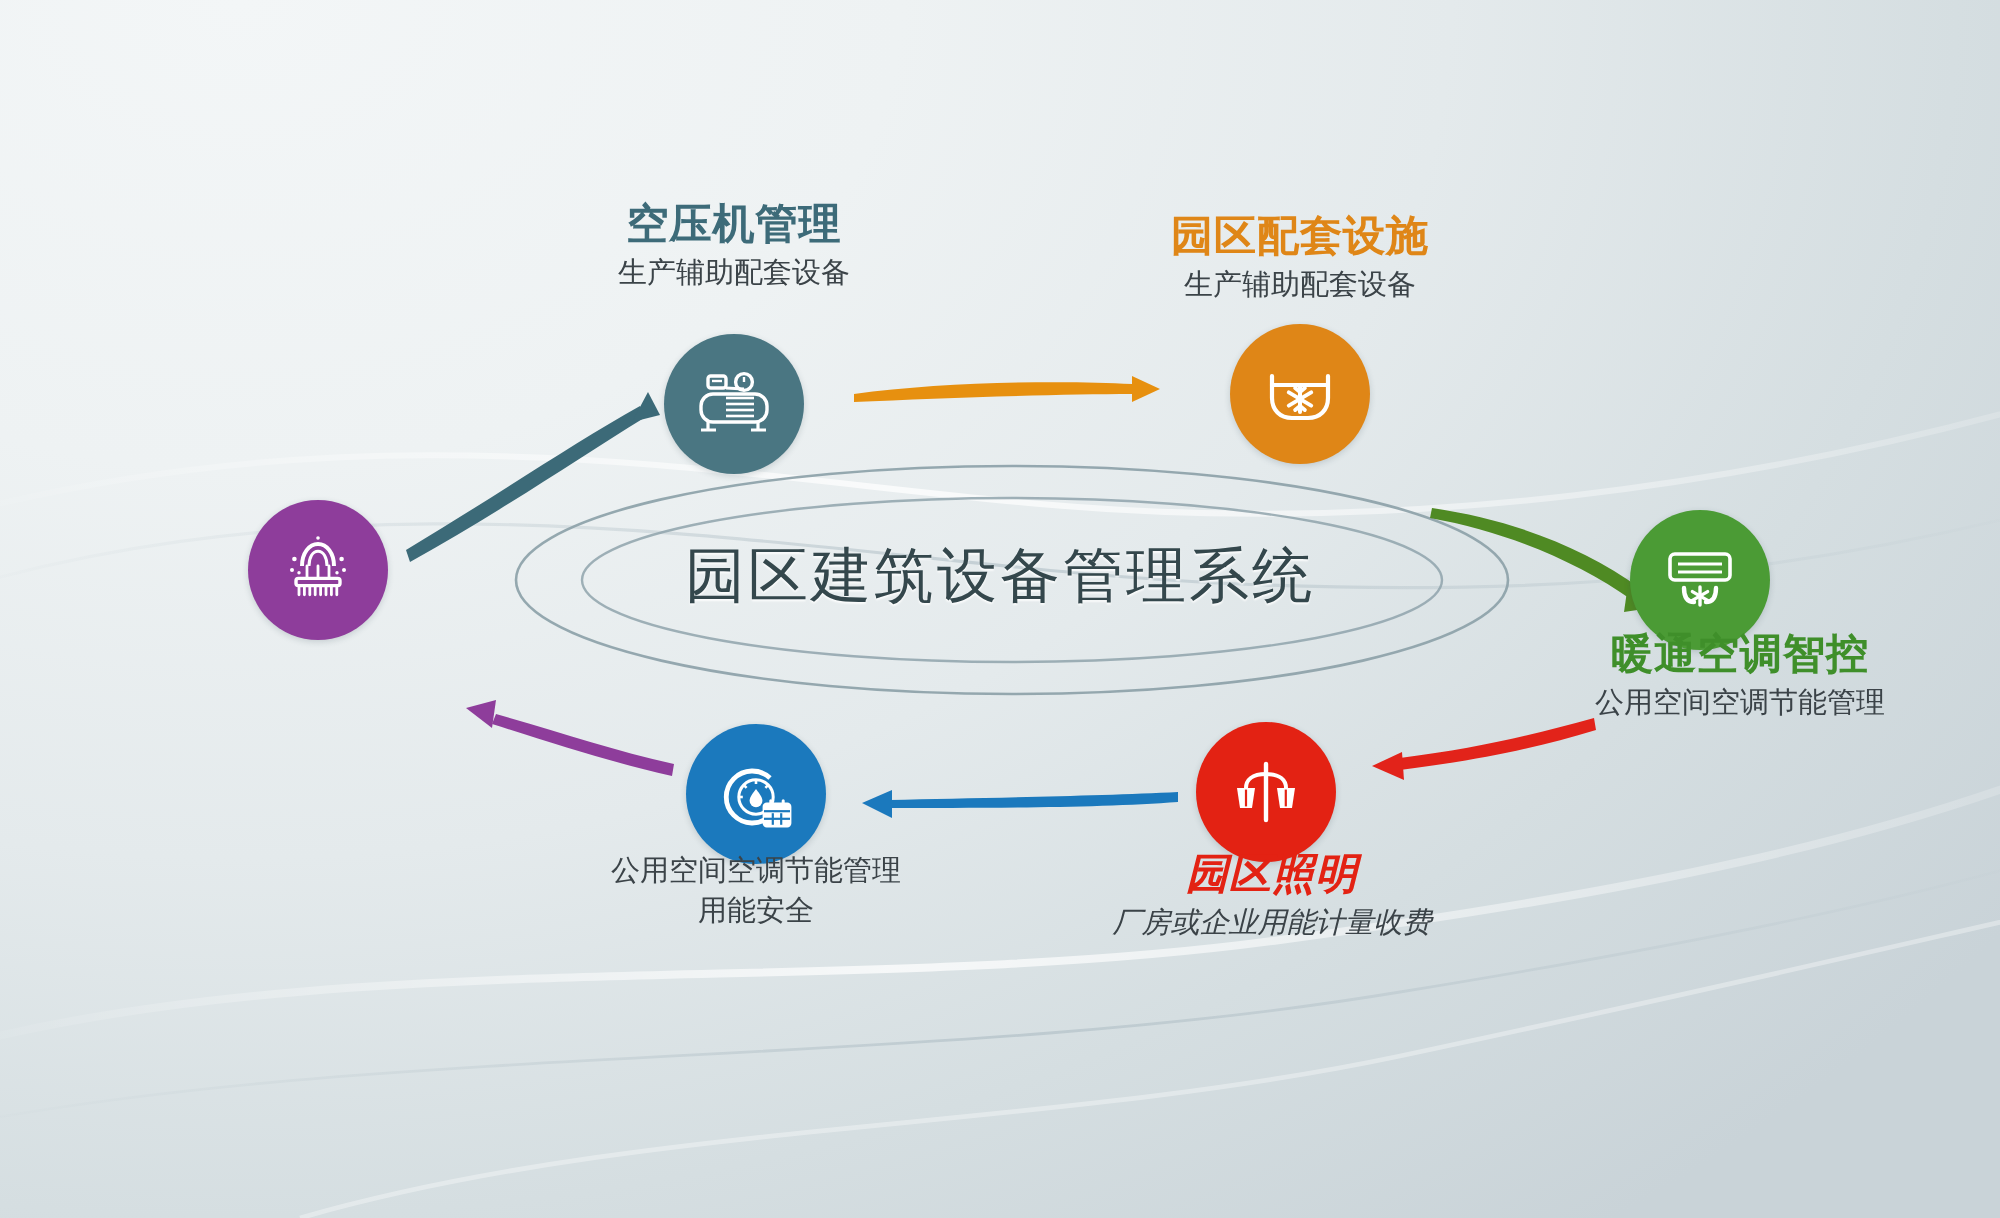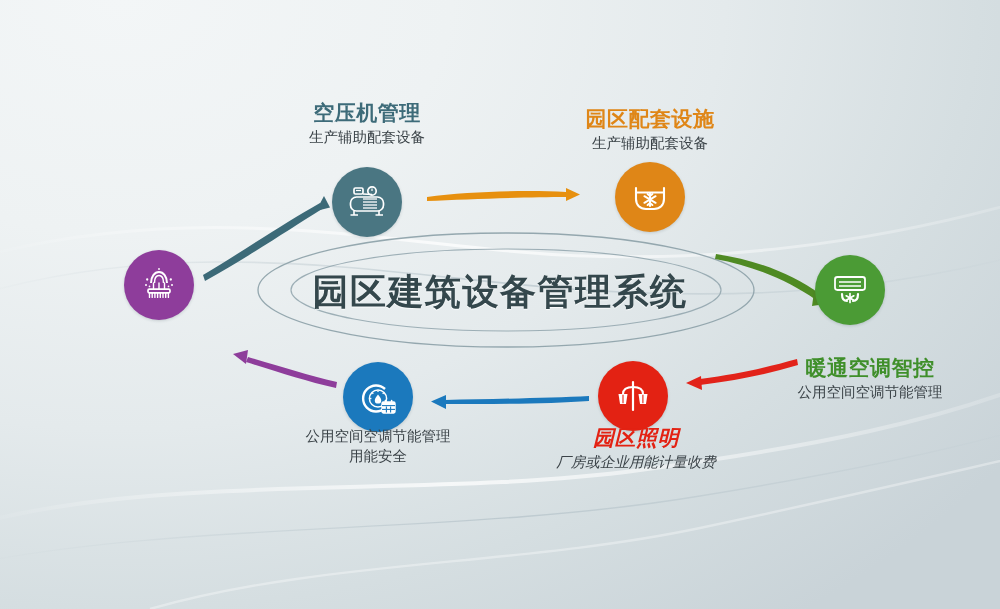--- a/index.html
+++ b/index.html
@@ -46,39 +46,39 @@
     color: #3b4348;
     line-height: 1.35;
     margin-top: 2px;
     font-weight: normal;
   }
   .center-title {
     position: absolute;
     left: 0; right: 0;
     top: 268px;
     text-align: center;
-    font-size: 36px;
-    font-weight: bold;
+    font-size: 30px;
+    font-weight: normal;
     color: #34474c;
     letter-spacing: 1.5px;
     text-shadow: 0 1px 1px rgba(255,255,255,0.85);
   }
 
   
   #node-compressor  { left: 332px; top: 167px; }
   #node-chilled     { left: 615px; top: 162px; }
   #node-hvac        { left: 815px; top: 255px; }
   #node-lighting    { left: 598px; top: 361px; }
   #node-metering    { left: 343px; top: 362px; }
   #node-water       { left: 124px; top: 250px; }
 
   
   #label-compressor { left: 247px; top: 100px; width: 240px; }
   #label-chilled    { left: 530px; top: 106px; width: 240px; }
-  #label-hvac       { left: 752px; top: 315px; width: 236px; margin-top: 40px; }
+  #label-hvac       { left: 752px; top: 315px; width: 236px; }
   #label-lighting   { left: 518px; top: 425px; width: 236px; font-style: italic; }
   #label-metering   { left: 258px; top: 425px; width: 240px; }
   #label-water      { left: 62px;  top: 313px; width: 220px; }
 </style>
 </head>
 <body>
 
 <div id="stage">
 
   <svg id="bg-svg" viewBox="0 0 1000 609">

